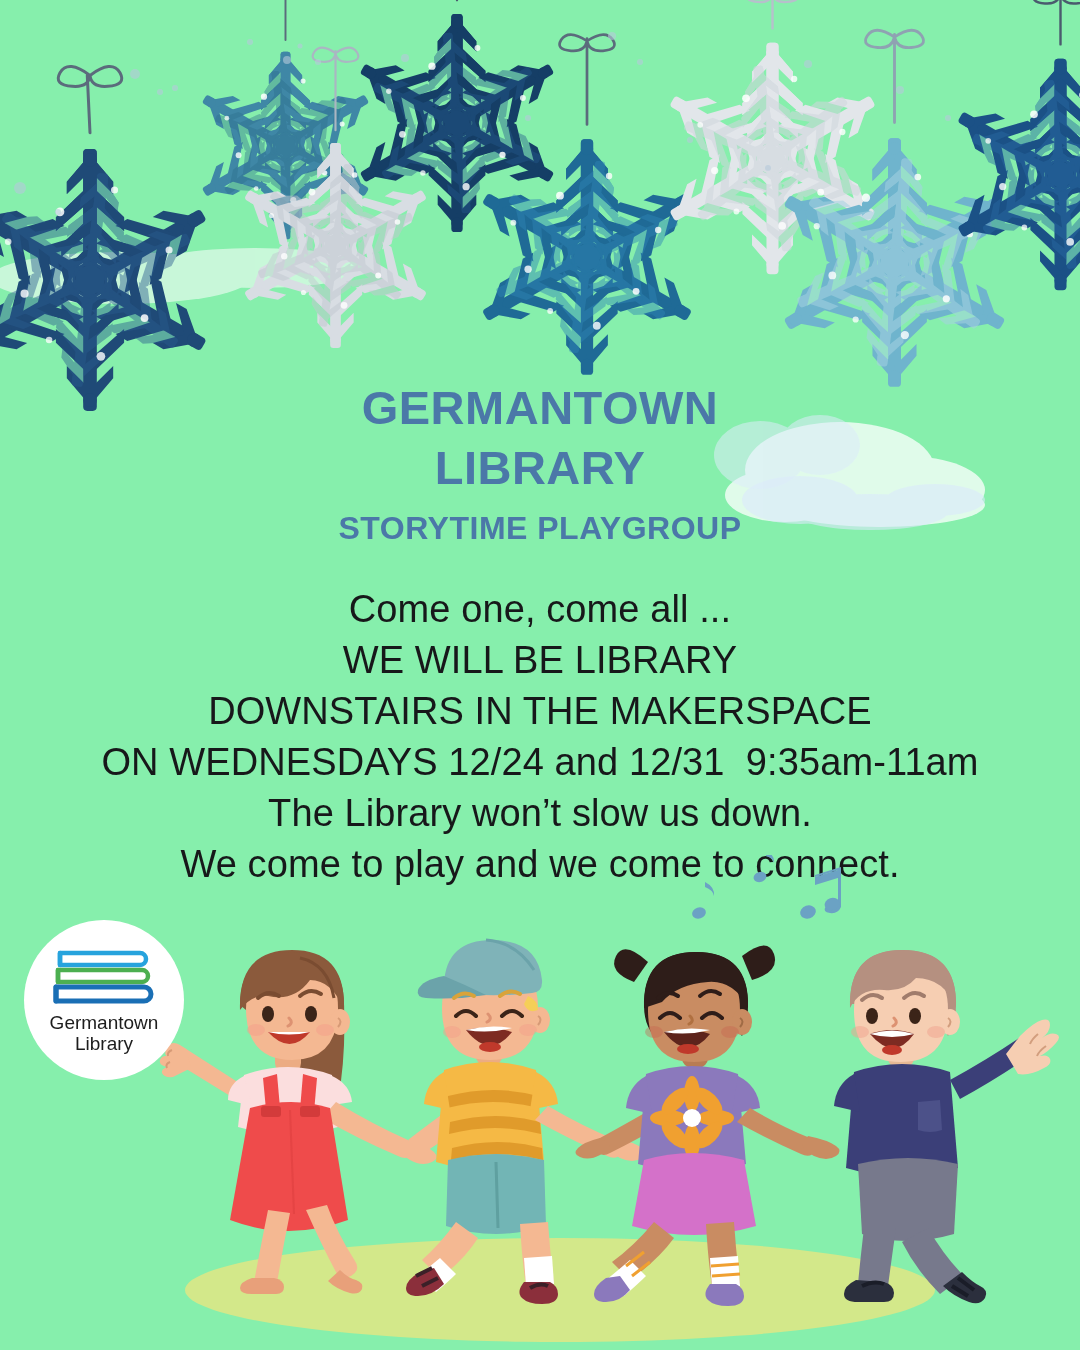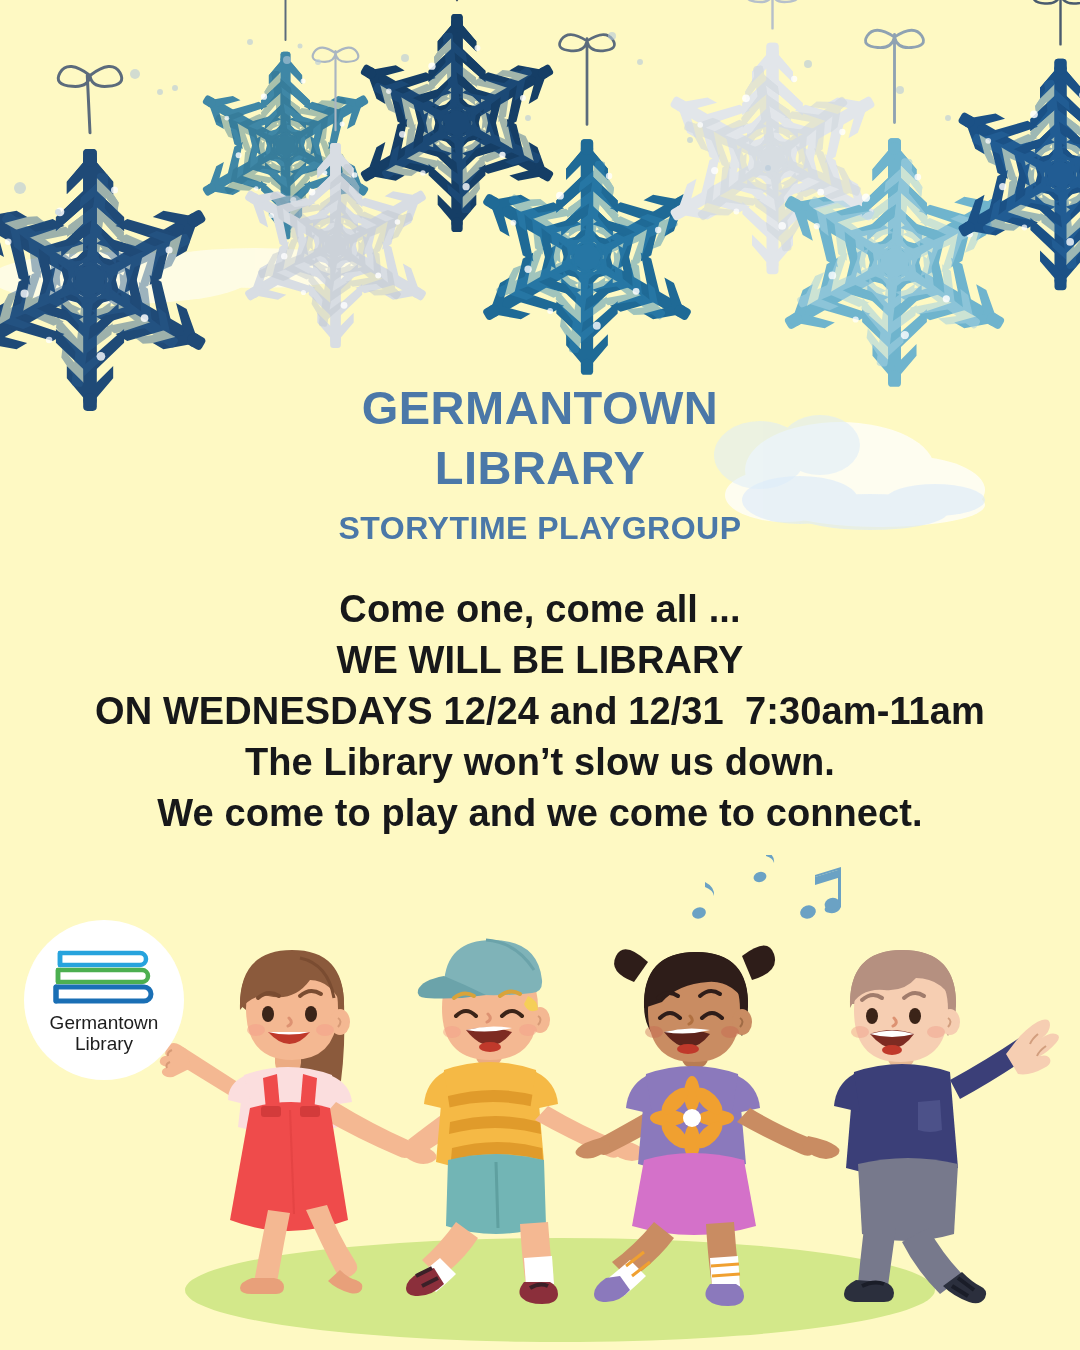--- a/index.html
+++ b/index.html
@@ -6,21 +6,21 @@
   html,body { width:1080px; height:1350px; }
   body {
     font-family:"Liberation Sans", sans-serif;
     background:#eff6fe;
     overflow:hidden;
     position:relative;
   }
   .poster {
     position:relative;
     width:1080px; height:1350px;
-    background:#fef9c3;
+    background:#86efac;
     overflow:hidden;
   }
 
   
   .clouds { position:absolute; inset:0; pointer-events:none; }
 
   
   .snow-band { position:absolute; top:0; left:0; width:1080px; height:400px; }
   .flake-wrap { position:absolute; }
   .flake-wrap svg { display:block; overflow:visible; }
@@ -41,21 +41,21 @@
   .headline .l3 { display:block; font-size:32px; }
 
   
   .body-copy {
     position:absolute;
     top:584px; left:0; width:1080px;
     text-align:center;
     color:#17181a;
     font-size:38px;
     line-height:51px;
-    font-weight:700;
+    font-weight:400;
     letter-spacing:0.1px;
   }
   .body-copy span { display:block; white-space:pre; }
 
   
   .logo {
     position:absolute;
     left:24px; top:920px;
     width:160px; height:160px;
     border-radius:50%;
@@ -247,21 +247,22 @@
 
   <div class="headline">
     <span class="l1">GERMANTOWN</span>
     <span class="l2">LIBRARY</span>
     <span class="l3">STORYTIME PLAYGROUP</span>
   </div>
 
   <div class="body-copy">
     <span>Come one, come all ...</span>
     <span>WE WILL BE LIBRARY</span>
-    <span>ON WEDNESDAYS 12/24 and 12/31  7:30am-11am</span>
+    <span>DOWNSTAIRS IN THE MAKERSPACE</span>
+    <span>ON WEDNESDAYS 12/24 and 12/31  9:35am-11am</span>
     <span>The Library won’t slow us down.</span>
     <span>We come to play and we come to connect.</span>
   </div>
 
   <svg class="notes" viewBox="0 0 220 90">
     <g fill="#6ba2c4">
       <ellipse cx="39" cy="58" rx="7" ry="5.5" transform="rotate(-18 39 58)"></ellipse>
       <path d="M45,57 L45,32 q8,3 9,9 q1,-9 -9,-14 Z"></path>
     </g>
     <g fill="#6ba2c4">

